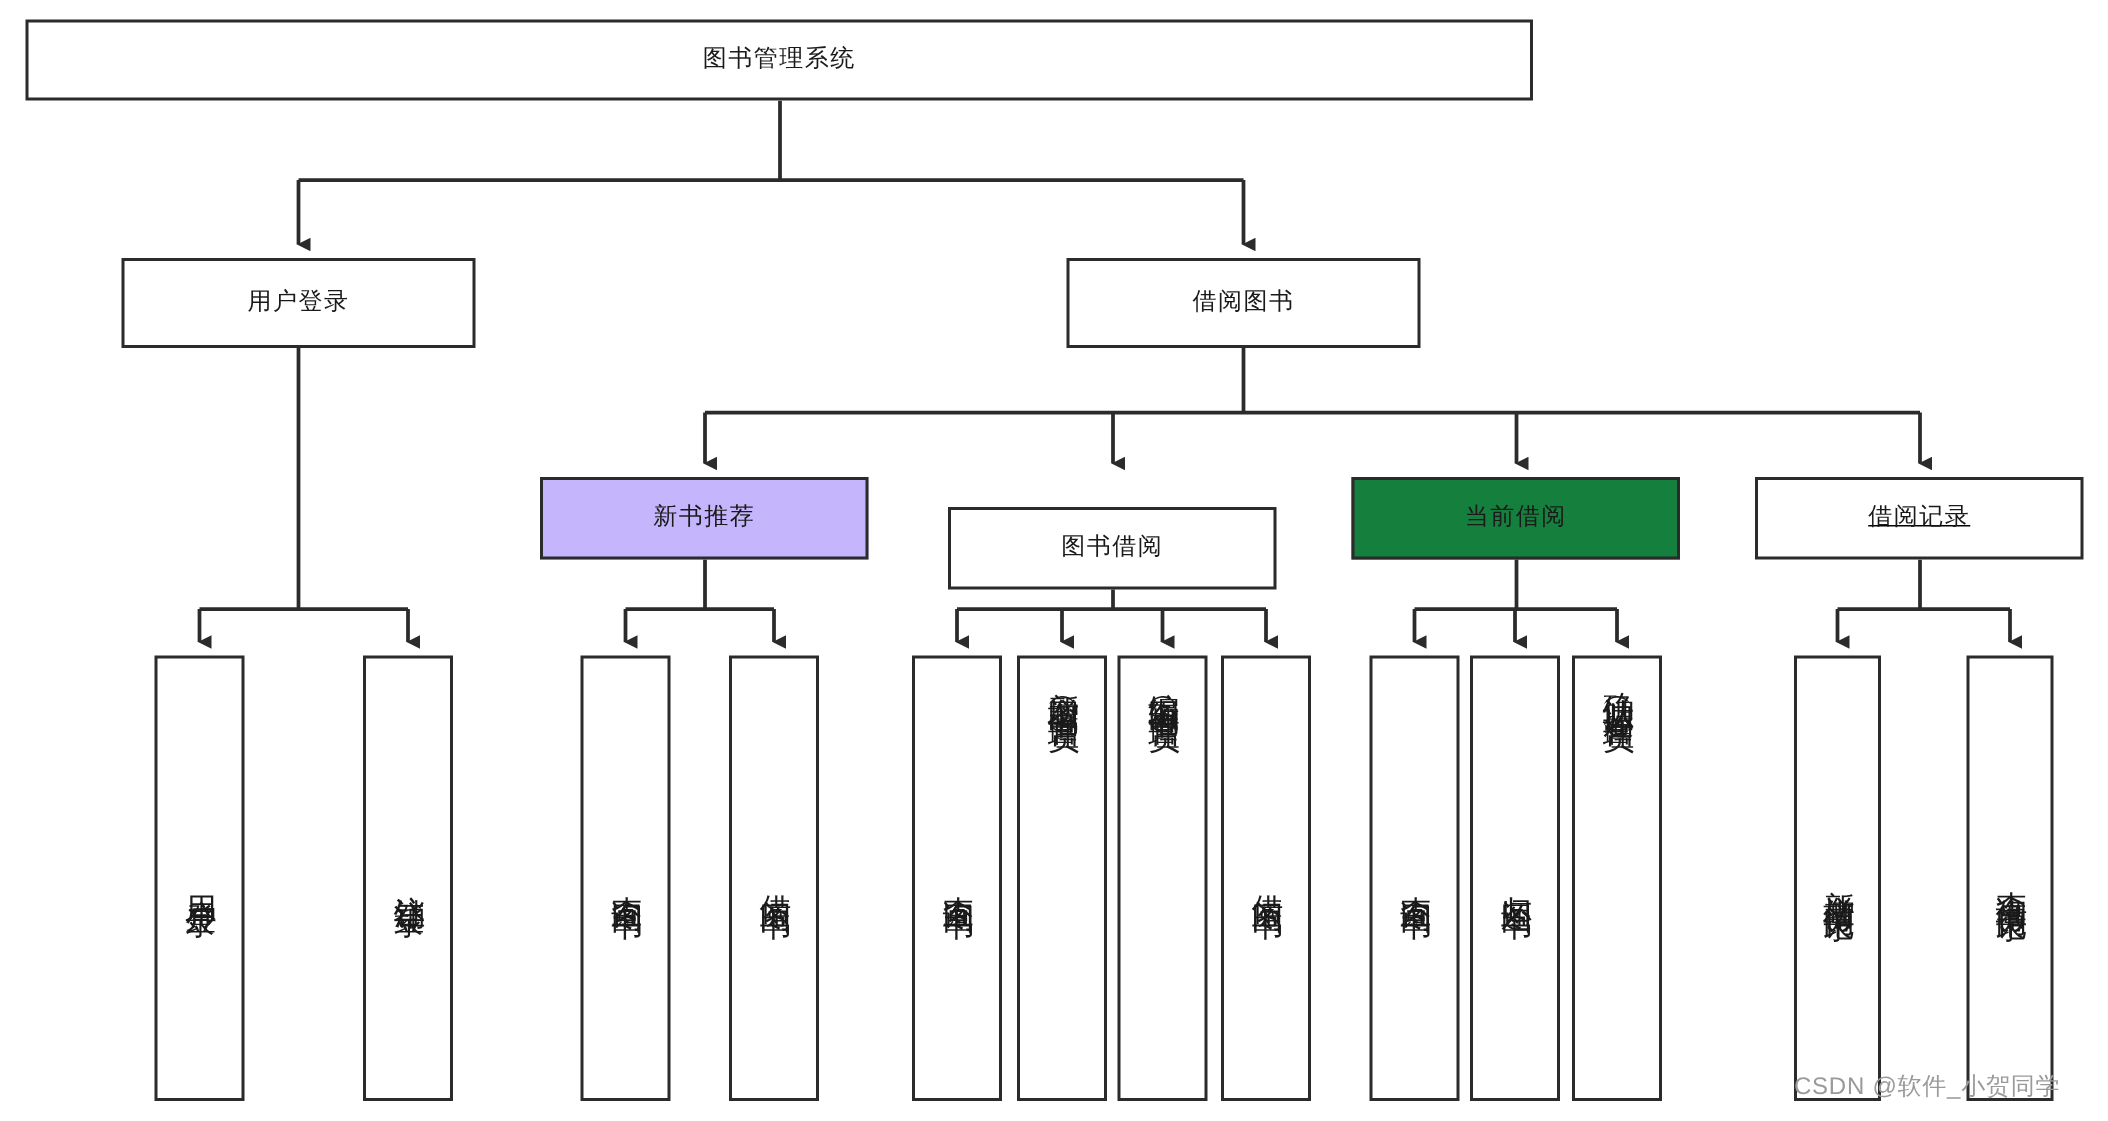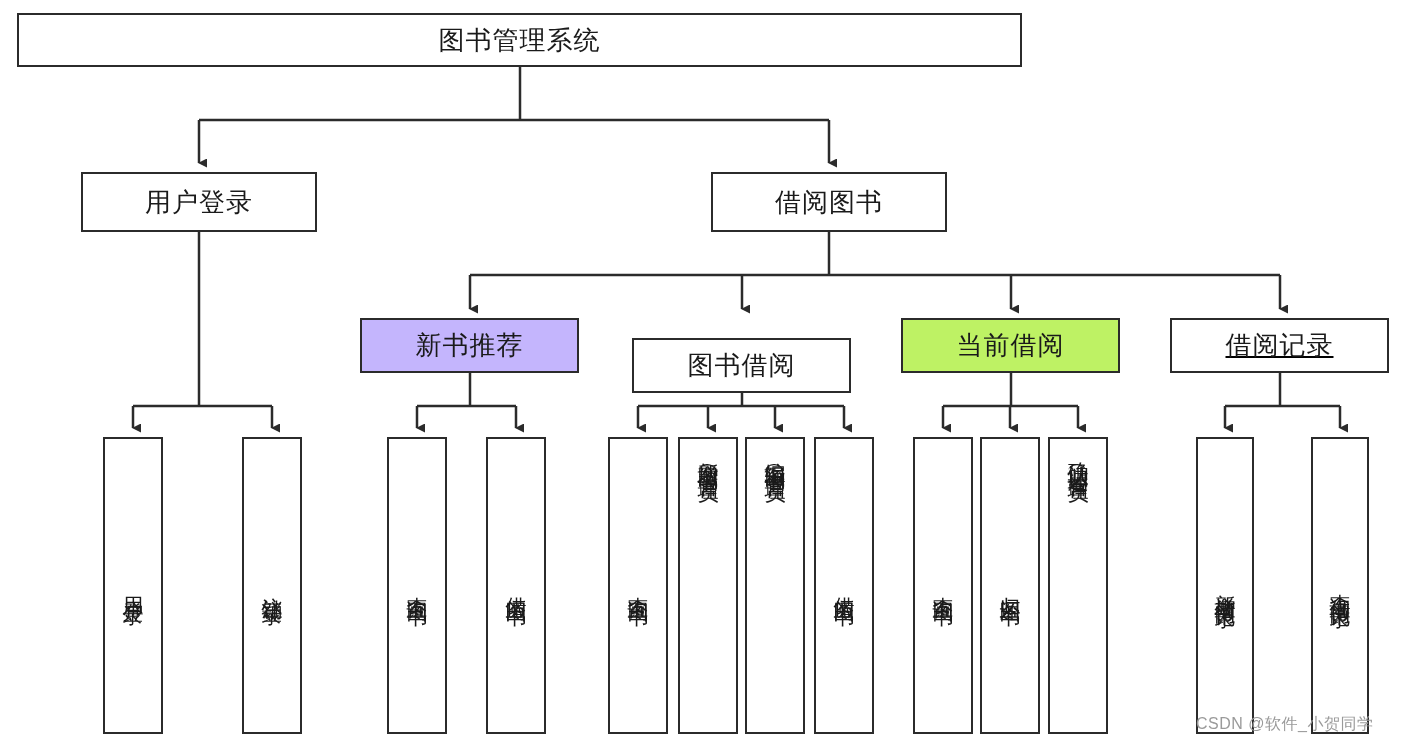--- a/index.html
+++ b/index.html
@@ -37,21 +37,21 @@
     justify-content: center;
     overflow: hidden;
   }
   .node-label {
     color: #1a1a1a;
     text-align: center;
     line-height: 1.18;
     white-space: pre-line;
   }
   .node.horizontal .node-label {
-    font-size: 26px;
+    font-size: 16px;
     letter-spacing: 1px;
   }
   .node.vertical {
     align-items: flex-start;
     padding-top: 6px;
   }
   .node.vertical .node-label {
     writing-mode: vertical-rl;
     text-orientation: upright;
     font-size: 21px;
@@ -125,21 +125,21 @@
       </div>
       <div class="node horizontal" style="left: 711px; top: 172px; width: 236px; height: 60px; border-color: rgb(43, 43, 43); background: rgb(255, 255, 255);">
         <span class="node-label" style="color: rgb(26, 26, 26);">借阅图书</span>
       </div>
       <div class="node horizontal" style="left: 360px; top: 318px; width: 219px; height: 55px; border-color: rgb(43, 43, 43); background: #c4b5fd;">
         <span class="node-label" style="color: rgb(26, 26, 26);">新书推荐</span>
       </div>
       <div class="node horizontal" style="left: 632px; top: 318px; width: 219px; height: 55px; border-color: rgb(43, 43, 43); background: rgb(255, 255, 255); margin-top: 20px;">
         <span class="node-label" style="color: rgb(26, 26, 26);">图书借阅</span>
       </div>
-      <div class="node horizontal" style="left: 901px; top: 318px; width: 219px; height: 55px; border-color: rgb(43, 43, 43); background: #bef264;">
+      <div class="node horizontal" style="left: 901px; top: 318px; width: 219px; height: 55px; border-color: rgb(43, 43, 43); background: #15803d;">
         <span class="node-label" style="color: rgb(26, 26, 26);">当前借阅</span>
       </div>
       <div class="node horizontal" style="left: 1170px; top: 318px; width: 219px; height: 55px; border-color: rgb(43, 43, 43); background: rgb(255, 255, 255); text-decoration: underline;">
         <span class="node-label" style="color: rgb(26, 26, 26);">借阅记录</span>
       </div>
       <div class="node vertical centered" style="left: 103px; top: 437px; width: 60px; height: 297px; border-color: rgb(43, 43, 43); background: rgb(255, 255, 255);">
         <span class="node-label" style="color: rgb(26, 26, 26);">用户登录</span>
       </div>
       <div class="node vertical centered" style="left: 242px; top: 437px; width: 60px; height: 297px; border-color: rgb(43, 43, 43); background: rgb(255, 255, 255);">
         <span class="node-label" style="color: rgb(26, 26, 26);">注销登录</span>

